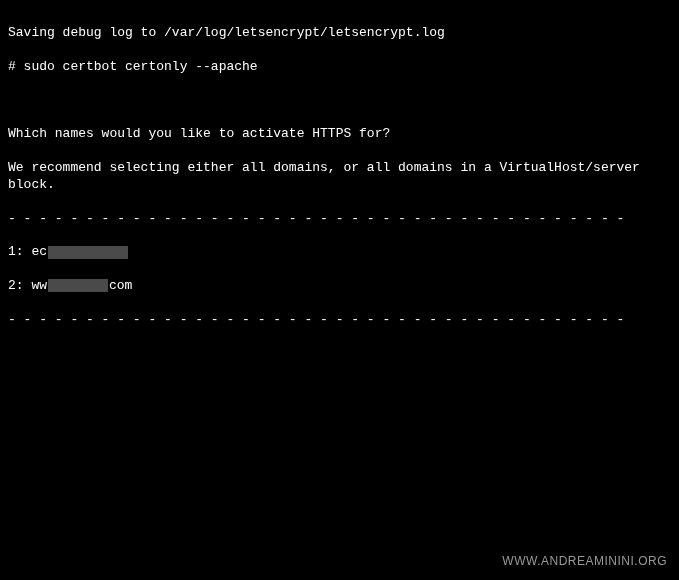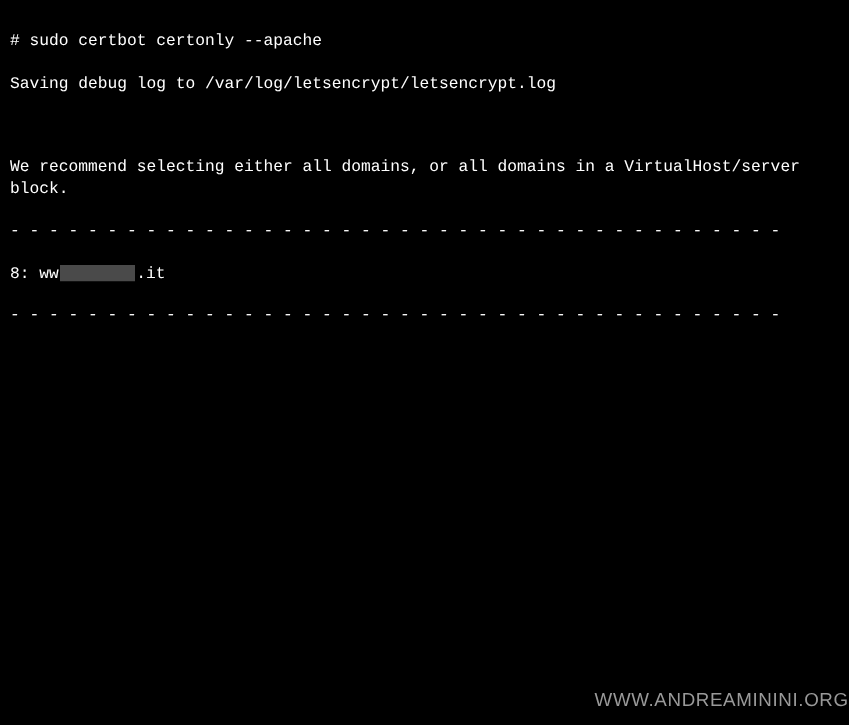--- a/index.html
+++ b/index.html
@@ -32,37 +32,39 @@
       background: #4a4a4a;
       height: 13px;
       vertical-align: middle;
       margin: 0 1px;
     }
     .r-wide { width: 80px; }
     .r-med { width: 60px; }
     .watermark {
       position: absolute;
       bottom: 10px;
-      right: 0;
+      right: 12px;
       color: #999;
-      font-size: 15px;
+      font-size: 12px;
       font-family: Arial, sans-serif;
       letter-spacing: 0.5px;
     }
   </style>
 </head>
 <body>
 
 <div class="terminal">
+<span class="line">Saving debug log to /var/log/letsencrypt/letsencrypt.log</span>
 <span class="line"># sudo certbot certonly --apache</span>
-<span class="line">Saving debug log to /var/log/letsencrypt/letsencrypt.log</span>
 <span class="line"> </span>
+<span class="line">Which names would you like to activate HTTPS for?</span>
 <span class="line">We recommend selecting either all domains, or all domains in a VirtualHost/server block.</span>
 <span class="line">- - - - - - - - - - - - - - - - - - - - - - - - - - - - - - - - - - - - - - - -</span>
-<span class="line"><span>8: ww</span><span class="redacted r-med"></span><span>.it</span></span>
+<span class="line"><span>1: ec</span><span class="redacted r-wide"></span></span>
+<span class="line"><span>2: ww</span><span class="redacted r-med"></span><span>com</span></span>
 <span class="line">- - - - - - - - - - - - - - - - - - - - - - - - - - - - - - - - - - - - - - - -</span>
 
 
 
 
 
 
 
 
 

